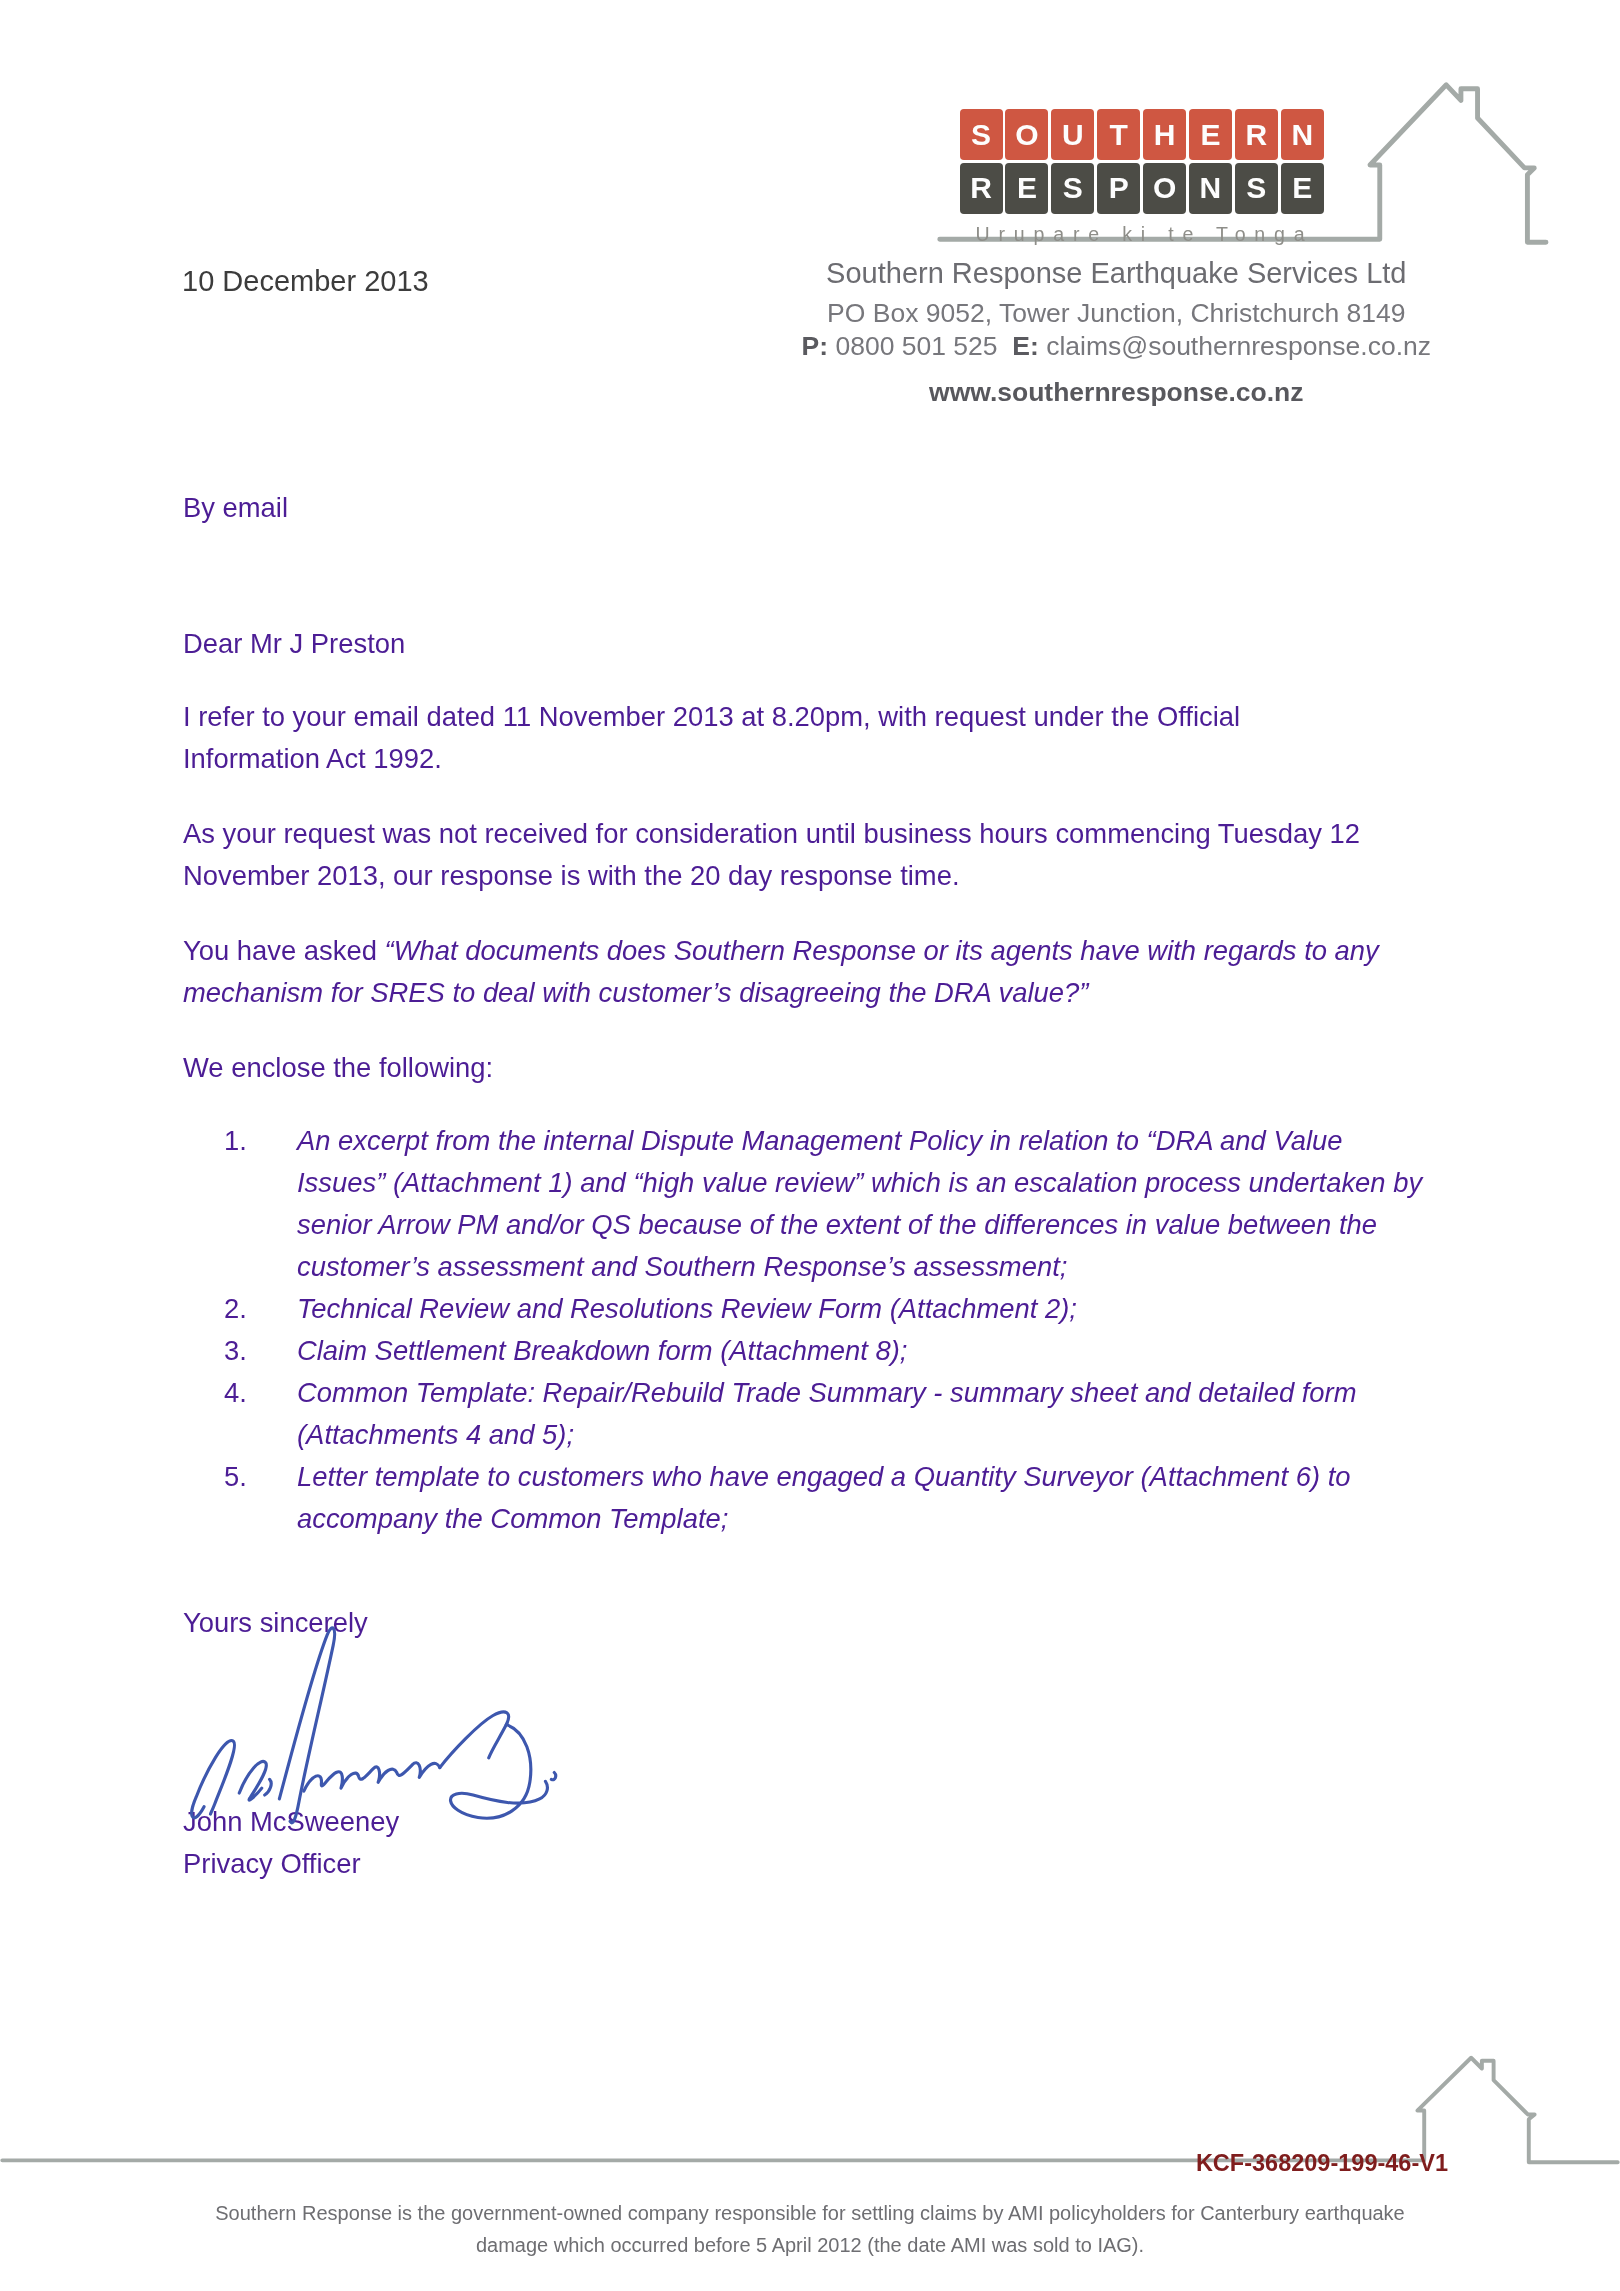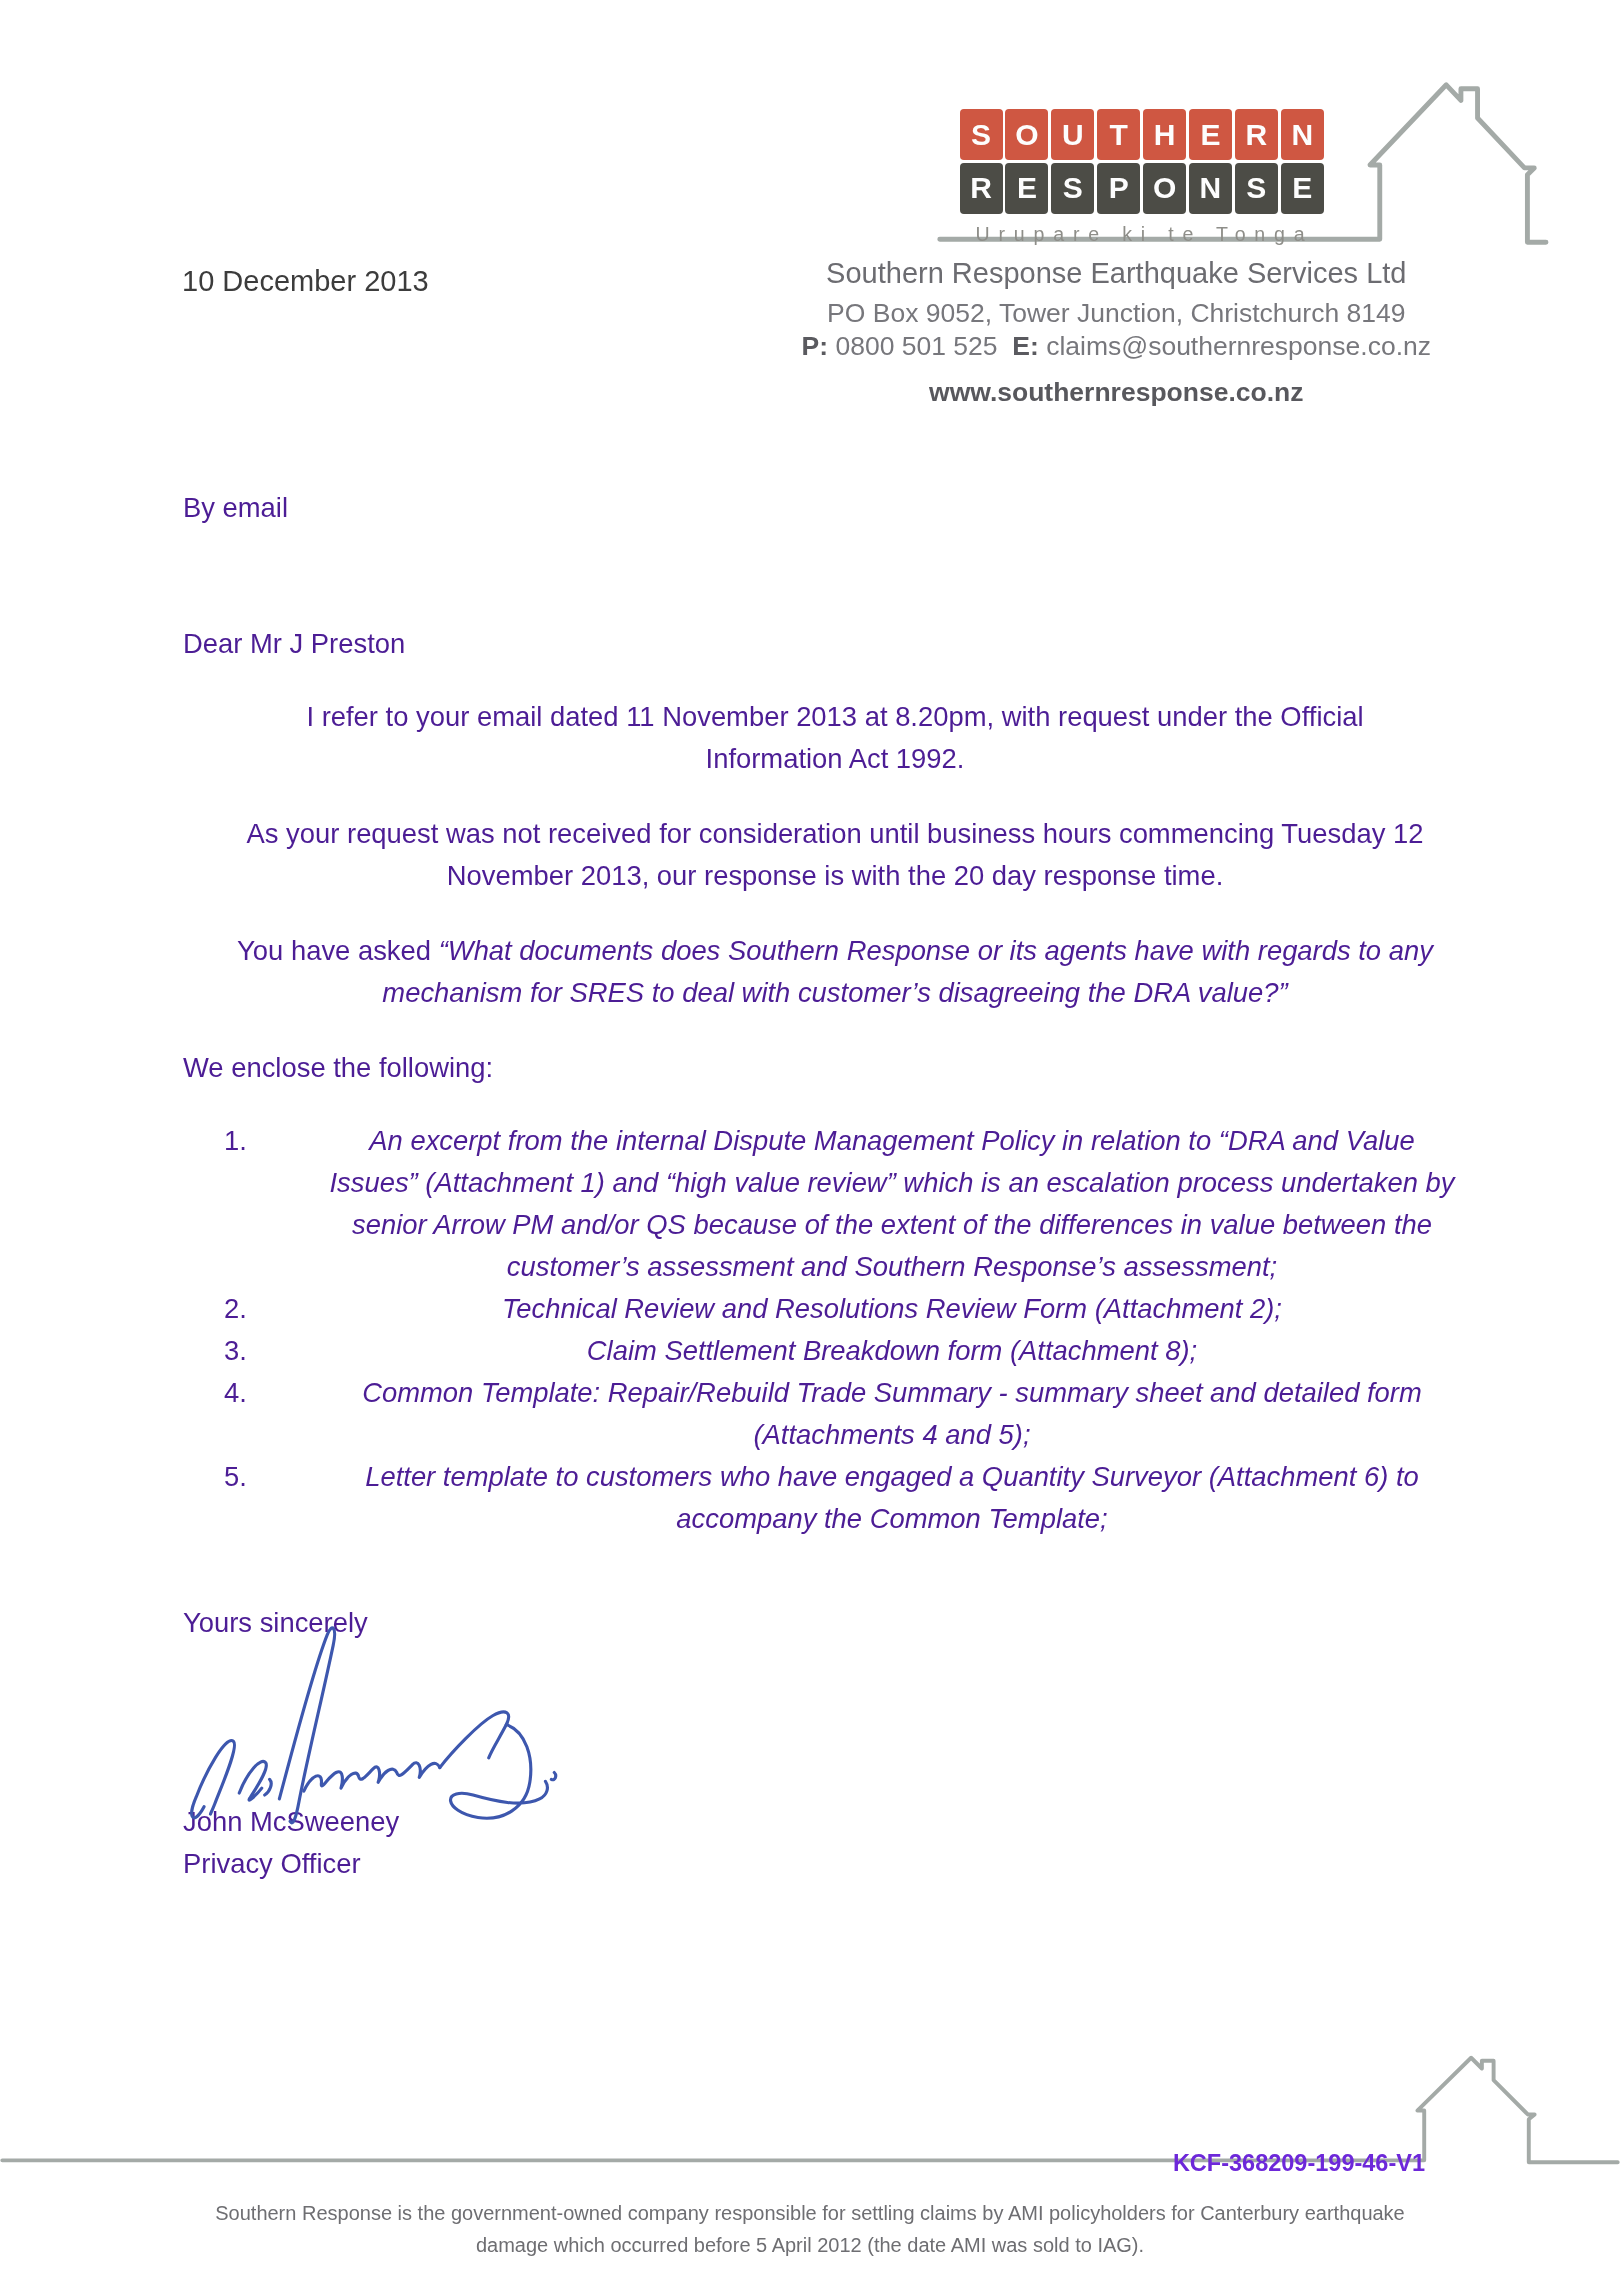--- a/index.html
+++ b/index.html
@@ -34,42 +34,42 @@
   .company-contact { margin-top:2px; font-size:26.5px; color:#77777c; }
   .company-contact b { color:#5a5a5f; }
   .company-website { margin-top:15.7px; font-size:26.5px; font-weight:bold; color:#58585d; }
 
   
   .letter-date { position:absolute; left:182px; top:265px; font-size:29px; color:#3c3c3c; }
   .letter-body {
     position:absolute; left:183px; top:487px; width:1304px;
     font-size:27.4px; line-height:42px; color:#4c1d95;
   }
-  .pre { white-space:pre-line;text-align:center; }
+  .pre { white-space:pre-line; }
   .delivery { margin:0; }
   .salutation { margin-top:94px; }
   .para-1 { margin-top:31px; }
   .para   { margin-top:33px; }
   .quote-text { font-style:italic; }
   .num-list { margin-top:31px; }
   .num-item { display:flex; padding-left:41px; }
   .num-item .num { width:73px; flex:0 0 73px; }
   .num-item .itext { flex:1;font-style:italic; }
   .closing { margin-top:62px; }
   .signatory-name { margin-top:157px; }
   .signatory-title { margin-top:0; }
 
   
   .signature { position:absolute; left:188px; top:1615px; }
 
   
   .footer-graphic { position:absolute; left:0; top:2047px; }
   .footer-ref {
-    position:absolute; right:195px; top:2150px;
-    font-size:23.5px; font-weight:600; color:#6d28d9;
+    position:absolute; right:172px; top:2150px;
+    font-size:23.5px; font-weight:600; color:#7f1d1d;
   }
   .footer-disclaimer {
     position:absolute; left:0; right:0; top:2197px;
     text-align:center; font-size:20px; line-height:32px; color:#6e6e72;
   }
 </style>
 </head>
 <body>
 
 <div class="page">

